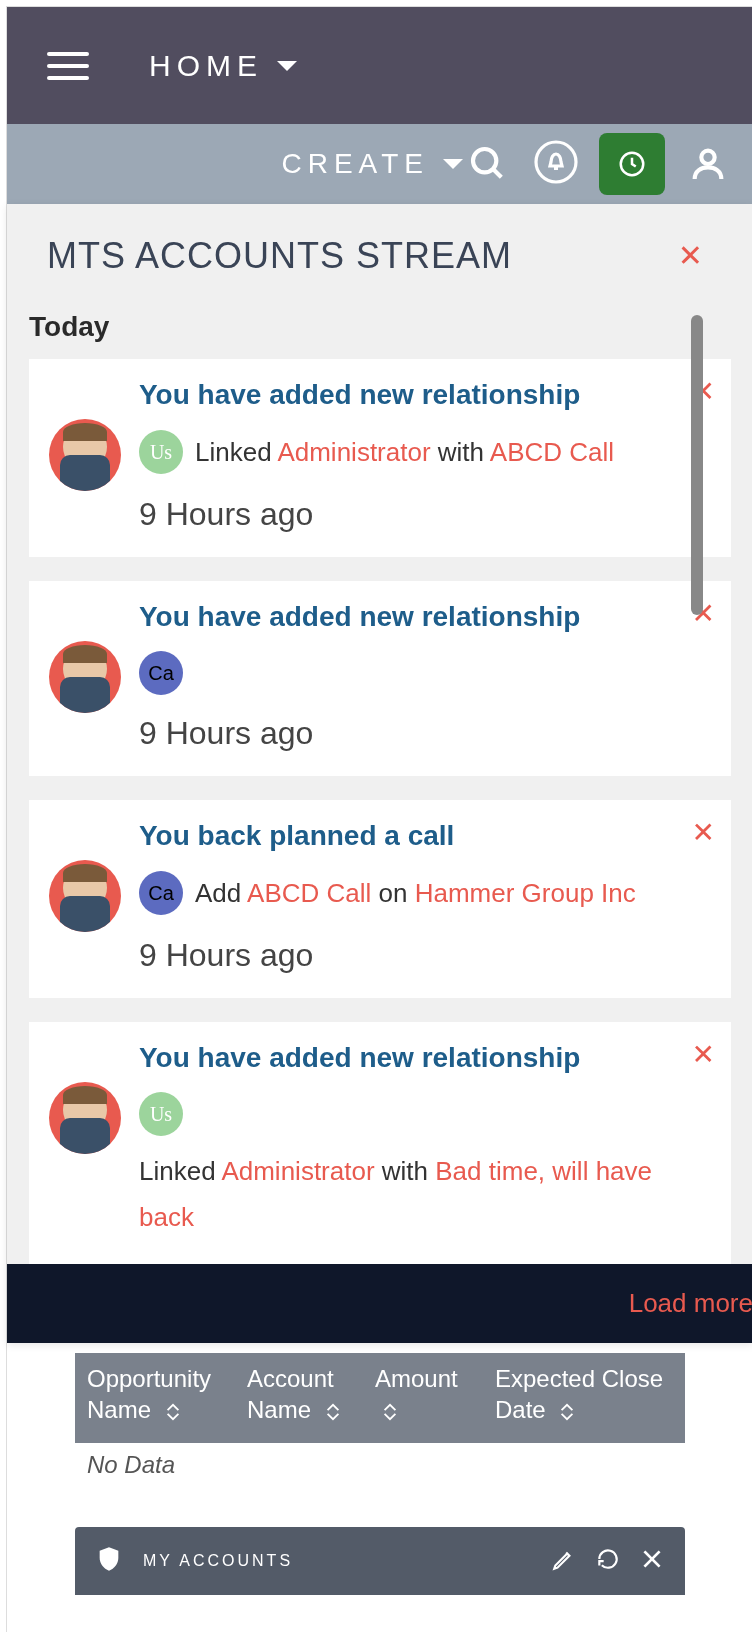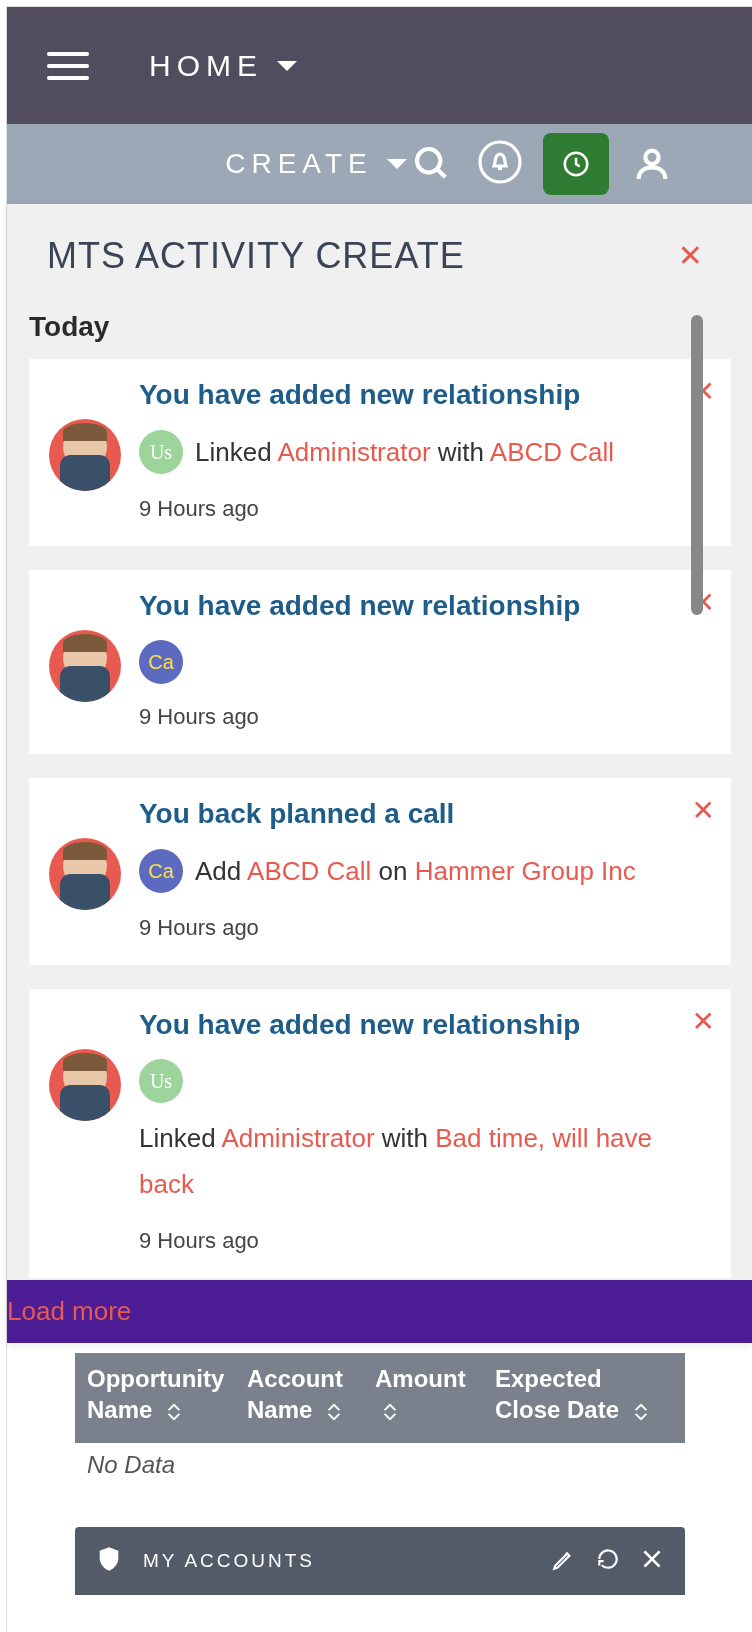--- a/index.html
+++ b/index.html
@@ -8,21 +8,21 @@
   .app { width: 748px; height: 1628px; margin: 6px; border: 1px solid #ddd; position: relative; background: #fff; }
   
   
   .topbar { height: 117px; background: #514d5f; display: flex; align-items: center; padding: 0 40px; }
   .hamburger { cursor: pointer; margin-right: 60px; }
   .hamburger div { width: 42px; height: 4px; background: #fff; margin: 8px 0; border-radius: 2px; }
   .home-label { color: #fff; font-size: 30px; letter-spacing: 6px; font-weight: 500; }
   .caret-down { width: 0; height: 0; border-left: 10px solid transparent; border-right: 10px solid transparent; border-top: 10px solid #fff; display: inline-block; margin-left: 14px; vertical-align: middle; }
   
   
-  .secondbar { height: 80px; background: #9ca8b5; display: flex; align-items: center; justify-content: center; padding: 0 20px; }
+  .secondbar { height: 80px; background: #9ca8b5; display: flex; align-items: center; justify-content: flex-end; padding: 0 20px; }
   .create-wrap { display: flex; align-items: center; margin-left: 142px; }
   .create-label { color: #fff; font-size: 28px; letter-spacing: 6px; font-weight: 500; }
   .icon-group { display: flex; align-items: center; gap: 18px; }
   .icon-btn { width: 50px; height: 50px; display: flex; align-items: center; justify-content: center; cursor: pointer; color: #fff; }
   .icon-btn.active { background: #2e7d32; border-radius: 8px; width: 66px; height: 62px; }
   .icon-btn svg { stroke: #fff; }
   
   
   .stream-panel { position: absolute; top: 197px; left: 0; right: 0; bottom: 290px; background: #f0f0f0; box-shadow: 0 2px 8px rgba(0,0,0,0.1); display: flex; flex-direction: column; }
   .stream-header { display: flex; justify-content: space-between; align-items: center; padding: 30px 40px 0 40px; }
@@ -35,44 +35,44 @@
   
   .activity-card { background: #fff; margin: 0 22px 24px 22px; padding: 20px 20px 24px 20px; position: relative; display: flex; }
   .avatar { width: 72px; height: 72px; border-radius: 50%; background: #e85a4f; flex-shrink: 0; margin-top: 40px; margin-right: 18px; position: relative; overflow: hidden; }
   .avatar::before { content: ""; position: absolute; width: 44px; height: 44px; background: #e8c8a8; border-radius: 50%; top: 6px; left: 14px; }
   .avatar::after { content: ""; position: absolute; width: 50px; height: 40px; background: #3a5068; bottom: -4px; left: 11px; border-radius: 10px 10px 0 0; }
   .avatar .hair { position: absolute; width: 44px; height: 18px; background: #7a5a3a; border-radius: 50% 50% 0 0; top: 4px; left: 14px; z-index: 2;}
   
   .card-content { flex: 1; }
   .card-title { color: #1e5d8a; font-size: 28px; font-weight: 700; margin-bottom: 18px; }
   .card-line { display: flex; align-items: center; gap: 12px; flex-wrap: wrap; font-size: 26px; color: #333; font-weight: 400; margin-bottom: 20px; line-height: 1.8; }
-  .badge { width: 44px; height: 44px; border-radius: 50%; color: #fde047; display: inline-flex; align-items: center; justify-content: center; font-size: 20px; font-weight: 500; flex-shrink: 0; }
+  .badge { width: 44px; height: 44px; border-radius: 50%; color: #000000; display: inline-flex; align-items: center; justify-content: center; font-size: 20px; font-weight: 500; flex-shrink: 0; }
   .badge.green { background: #9cd49c; color: #fff; font-family: Liberation Serif, serif; }
   .badge.purple { background: #5c6bc0; }
   .link-text { color: #e85a4f; cursor: pointer; }
-  .card-time { color: #444; font-size: 22px; }
+  .card-time { color: #444; font-size: 32px; }
   .card-close { position: absolute; top: 16px; right: 16px; color: #e85a4f; font-size: 28px; cursor: pointer; }
   
-  .load-more { background: #4c1d95; text-align: left; padding: 16px 0; color: #e85a4f; font-size: 26px; font-weight: 500; cursor: pointer; margin: 0; }
+  .load-more { background: #0f172a; text-align: right; padding: 24px 0; color: #e85a4f; font-size: 26px; font-weight: 500; cursor: pointer; margin: 0; }
   
   
   .behind { position: absolute; left: 68px; right: 68px; top: 1346px; }
   .opp-header { display: flex; background: #7a818c; color: #fff; }
-  .opp-col { padding: 10px 12px 18px 12px; font-size: 24px; font-weight: 700; line-height: 1.3; display: flex; flex-direction: column; justify-content: flex-end; }
+  .opp-col { padding: 10px 12px 18px 12px; font-size: 24px; font-weight: 400; line-height: 1.3; display: flex; flex-direction: column; justify-content: flex-end; }
   .opp-col .sort-icon { display: inline-block; margin-left: 6px; }
   .sort-icon svg { vertical-align: middle; }
   .col1 { width: 160px; }
   .col2 { width: 128px; overflow: hidden; }
   .col3 { width: 120px; }
   .col4 { flex: 1; }
   .opp-row { background: #fff; padding: 8px 12px; color: #555; font-size: 24px; font-style: italic; }
   
   .accounts-widget { margin-top: 40px; background: #535b68; color: #fff; display: flex; align-items: center; padding: 18px 20px; border-radius: 4px 4px 0 0; }
   .shield-icon { margin-right: 20px; }
-  .accounts-title { font-size: 19px; letter-spacing: 3px; flex: 1; }
+  .accounts-title { font-size: 16px; letter-spacing: 3px; flex: 1; }
   .widget-actions { display: flex; gap: 18px; }
   .widget-actions span { cursor: pointer; }
   
   
   .fake-scroll { position: absolute; right: 50px; top: 308px; width: 12px; height: 300px; background: #888; border-radius: 6px; }
 </style>
 </head>
 <body>
 
 <div class="app">
@@ -173,21 +173,21 @@
         <span><svg width="26" height="26" viewBox="0 0 24 24" fill="none" stroke="#fff" stroke-width="2.5">
               <line x1="5" y1="5" x2="19" y2="19"></line>
               <line x1="19" y1="5" x2="5" y2="19"></line>
             </svg></span>
       </div>
     </div>
   </div>
 
   <div class="stream-panel">
     <div class="stream-header">
-      <div class="stream-title">MTS ACTIVITY CREATE</div>
+      <div class="stream-title">MTS ACCOUNTS STREAM</div>
       <div class="close-x">✕</div>
     </div>
 
     <div class="stream-body">
       <div class="today-label">Today</div>
 
       <div id="cards-container">
           <div class="activity-card">
     <div class="avatar">
               <div class="hair"></div>

